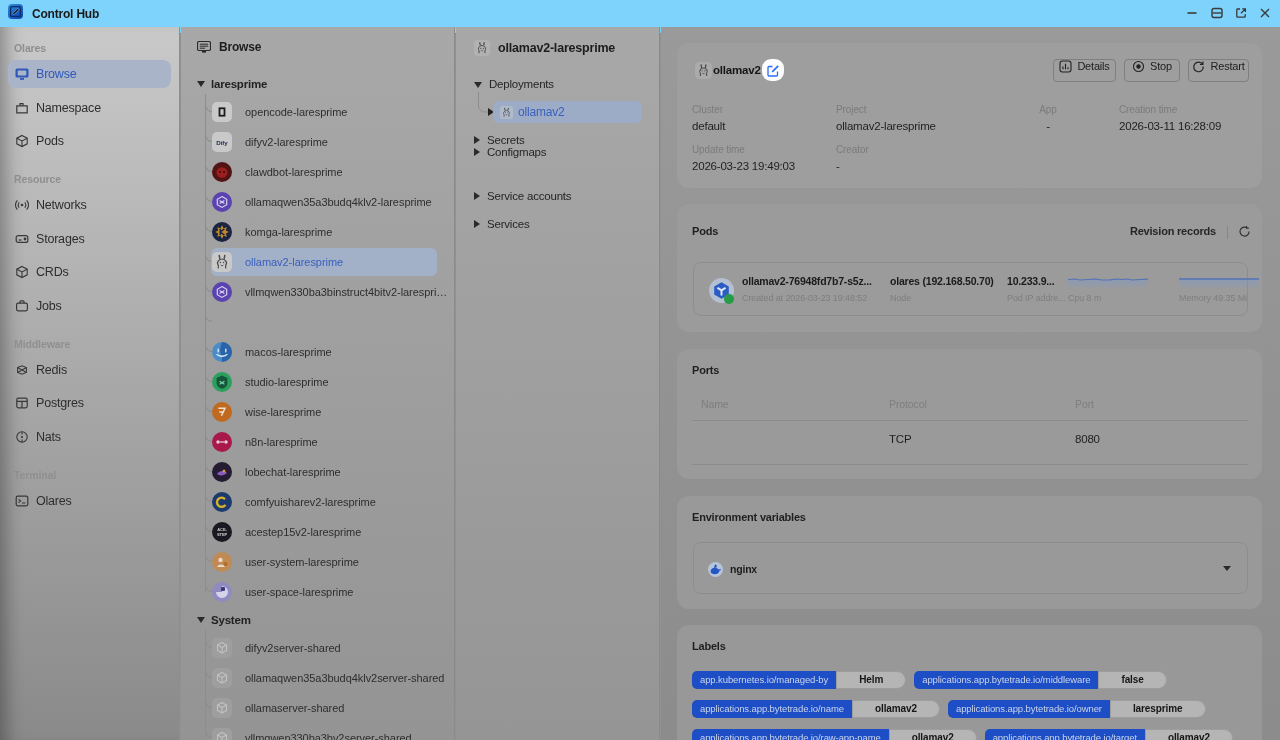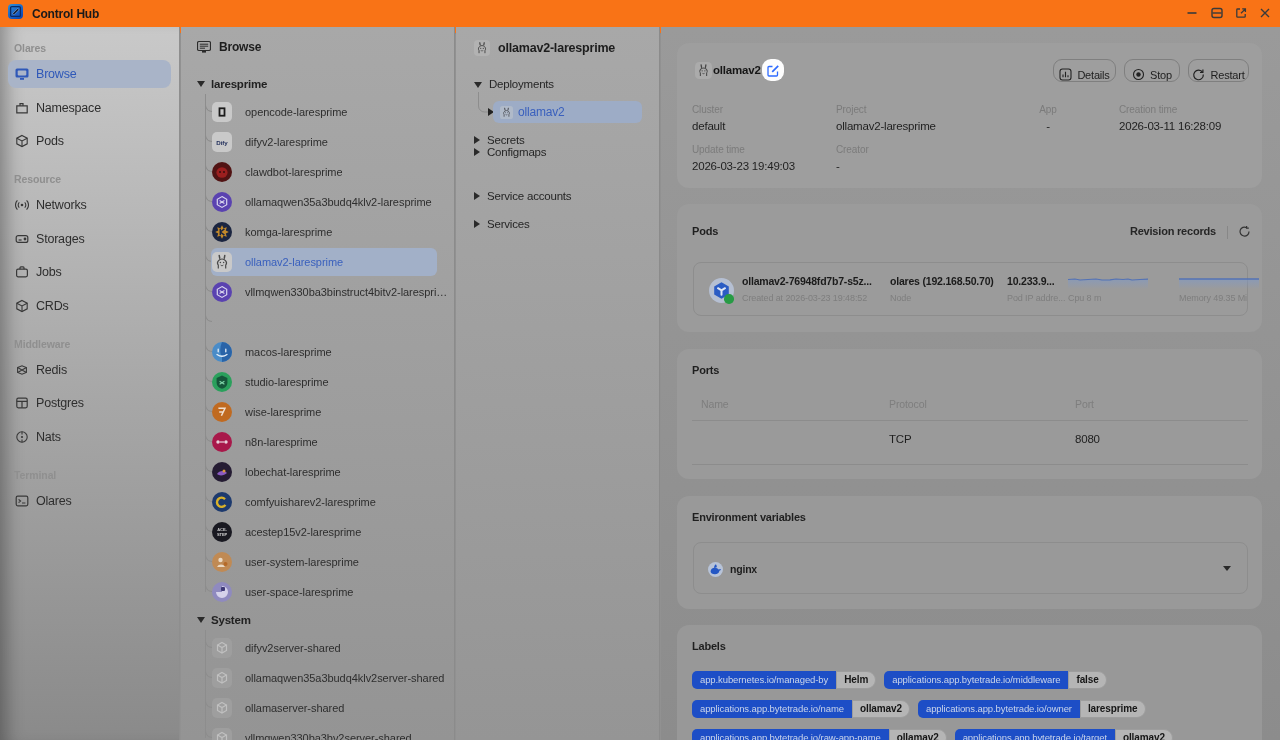--- a/index.html
+++ b/index.html
@@ -1,18 +1,18 @@
 <!DOCTYPE html>
 <html><head>
 <meta charset="utf-8">
 <style>
 * { margin:0; padding:0; box-sizing:border-box; }
 html,body { width:1280px; height:740px; overflow:hidden; font-family:"Liberation Sans", sans-serif; }
 body { background:#919191; position:relative; }
-.topbar { position:absolute; left:0; top:0; width:1280px; height:34px; background:#f97316; border-bottom:1px solid #8a8a8a; }
+.topbar { position:absolute; left:0; top:0; width:1280px; height:34px; background:#7dd3fc; border-bottom:1px solid #8a8a8a; }
 .appicon { position:absolute; left:8px; top:4px; width:15px; height:15px; border-radius:4px; background:linear-gradient(145deg,#2f8fd6 0%,#1256c2 70%,#0a41a8 100%); }
 .apptitle { position:absolute; left:32px; top:7px; font-size:12px; font-weight:bold; color:#1a1a1a; letter-spacing:-0.2px; }
 .winbtn { position:absolute; top:6px; width:14px; height:14px; }
 .sidebar { position:absolute; left:0; top:27px; width:180px; height:713px;
   background:linear-gradient(180deg,#c9c9c9 0%, #a8a8a8 50%, #8a8a8a 100%);
   box-shadow:inset 18px 0 18px -12px rgba(0,0,0,0.32);
   border-right:1px solid #8e8e8e; padding-top:11px; }
 .sb-label { height:20px; line-height:20px; margin:14px 0 2px 14px; font-size:10.5px; font-weight:bold; color:#8f8f8f; letter-spacing:-0.1px; }
 .sb-label.first { margin-top:0; }
 .sb-item { height:28px; margin:0 8px 5.5px 8px; border-radius:8px; display:flex; align-items:center; font-size:12.5px; color:#2e2e2e; letter-spacing:-0.2px; }
@@ -47,21 +47,21 @@
 .c3sel .ic { margin-left:7px; }
 .c3car { position:absolute; left:32px; top:80.5px; width:0; height:0; border-top:4.5px solid transparent; border-bottom:4.5px solid transparent; border-left:6px solid #222; }
 .c3sel b { font-size:12px; font-weight:normal; color:#3a60bd; margin-left:5px; letter-spacing:-0.2px; }
 
 .card { position:absolute; left:16px; width:585px; border-radius:12px; }
 .ctitle { position:absolute; left:15px; font-size:11px; font-weight:bold; color:#1f1f1f; letter-spacing:-0.2px; }
 #card1 { top:16px; height:145px; background:#9e9e9e; }
 .t-ic { position:absolute; left:18px; top:19px; }
 .t-name { position:absolute; left:36px; top:20.5px; font-size:11.5px; font-weight:bold; color:#161616; letter-spacing:-0.2px; }
 .editbtn { position:absolute; left:85px; top:16px; width:22px; height:22px; border-radius:9px; background:#fdfdfd; display:flex; align-items:center; justify-content:center; }
-.btn { position:absolute; top:16px; height:23px; border:1px solid #7f7f7f; border-radius:9px; display:flex; align-items:flex-end; justify-content:center; font-size:11px; color:#1e1e1e; letter-spacing:-0.2px; }
+.btn { position:absolute; top:16px; height:23px; border:1px solid #7f7f7f; border-radius:4px; display:flex; align-items:flex-start; justify-content:center; font-size:11px; color:#1e1e1e; letter-spacing:-0.2px; }
 .btn svg { margin-right:5px; }
 .info { position:absolute; left:15px; top:58px; width:560px; display:flex; flex-wrap:wrap; }
 .inf { margin-bottom:6px; }
 .inf .l { font-size:10px; color:#7b7b7b; height:17px; line-height:17px; letter-spacing:-0.1px; }
 .inf .v { font-size:11.5px; color:#1f1f1f; height:17px; line-height:17px; letter-spacing:-0.2px; }
 .w1{width:144px;} .w2{width:141px;} .w3{width:142px;text-align:center;} .w4{width:130px;}
 #card2 { top:177px; height:128px; background:#9b9b9b; }
 #card2 .ctitle { top:21px; }
 .rev { position:absolute; right:46px; top:21px; font-size:11px; font-weight:bold; color:#262626; letter-spacing:-0.2px; }
 .revsep { position:absolute; right:34px; top:22px; width:1px; height:13px; background:#878787; }
@@ -83,21 +83,21 @@
 #card4 .ctitle { top:15px; }
 .envrow { position:absolute; left:16px; top:46px; width:555px; height:52px; border:1px solid #8d8d8d; border-radius:8px; }
 .envic { position:absolute; left:14px; top:18.5px; width:15px; height:15px; border-radius:50%; background:#b7c3d8; overflow:hidden; }
 .envname { position:absolute; left:36px; top:19.5px; font-size:10.5px; font-weight:bold; color:#1d1d1d; letter-spacing:-0.2px; }
 .envcar { position:absolute; right:16px; top:23px; width:0; height:0; border-left:4.5px solid transparent; border-right:4.5px solid transparent; border-top:5.5px solid #2a2a2a; }
 #card5 { top:598px; height:130px; background:#989898; }
 #card5 .ctitle { top:15px; }
 .pillrow { position:absolute; left:15px; display:flex; }
 .pg { display:flex; margin-right:8px; }
 .pk { height:18px; line-height:18px; background:#1d4ec6; color:#c9d4ea; font-size:9.5px; padding:0 8px; border-radius:5px 0 0 5px; letter-spacing:-0.1px; }
-.pv { height:18px; line-height:16px; background:#b5b5b5; color:#161616; font-size:10px; font-weight:bold; padding:0 7px; border:1px solid #9d9d9d; border-radius:0 9px 9px 0; letter-spacing:-0.1px; }
+.pv { height:18px; line-height:16px; background:#b5b5b5; color:#161616; font-size:10px; font-weight:bold; padding:0 22px; border:1px solid #9d9d9d; border-radius:0 9px 9px 0; letter-spacing:-0.1px; }
 svg { display:block; }
 </style>
 </head>
 <body>
 <div class="topbar">
   <div class="appicon">
       <svg viewBox="0 0 15 15" width="15" height="15">
         <rect x="2.6" y="2.6" width="9.8" height="9.8" rx="1.2" fill="none" stroke="#0a2a66" stroke-width="1.3"></rect>
         <path d="M4.6 9.4 L9.6 4.4 L11 5.8 L6 10.8 Z" fill="#15213a" stroke="#bcd" stroke-width="0.4"></path>
       </svg>
@@ -154,32 +154,32 @@
   </div>
   <div class="sb-item">
     <svg viewBox="0 0 14 14" fill="none" stroke="#383838" stroke-width="1.2">
         <rect x="1.2" y="3.6" width="11.6" height="6.8" rx="2"></rect>
         <path d="M3.6 8 H6.6"></path>
         <circle cx="10" cy="7" r="0.8" fill="#383838"></circle>
       </svg>
     <span>Storages</span>
   </div>
   <div class="sb-item">
+    <svg viewBox="0 0 14 14" fill="none" stroke="#383838" stroke-width="1.1">
+        <path d="M7 1.4 L12.2 4.2 V9.8 L7 12.6 L1.8 9.8 V4.2 Z"></path>
+        <path d="M1.8 4.2 L7 7 L12.2 4.2 M7 7 V12.6"></path>
+      </svg>
+    <span>CRDs</span>
+  </div>
+  <div class="sb-item">
     <svg viewBox="0 0 14 14" fill="none" stroke="#383838" stroke-width="1.2">
         <rect x="1.6" y="4.2" width="10.8" height="7.6" rx="1.5"></rect>
         <path d="M5 4.2 V2.8 a0.9 0.9 0 0 1 0.9 -0.9 h2.2 a0.9 0.9 0 0 1 0.9 0.9 V4.2"></path>
       </svg>
     <span>Jobs</span>
-  </div>
-  <div class="sb-item">
-    <svg viewBox="0 0 14 14" fill="none" stroke="#383838" stroke-width="1.1">
-        <path d="M7 1.4 L12.2 4.2 V9.8 L7 12.6 L1.8 9.8 V4.2 Z"></path>
-        <path d="M1.8 4.2 L7 7 L12.2 4.2 M7 7 V12.6"></path>
-      </svg>
-    <span>CRDs</span>
   </div>
   <div class="sb-label">Middleware</div>
   <div class="sb-item">
     <svg viewBox="0 0 14 14" fill="none" stroke="#383838" stroke-width="1.1">
         <path d="M2.6 4.6 L7 2.8 L11.4 4.6 L11.4 9.4 L7 11.2 L2.6 9.4 Z"></path>
         <path d="M2.6 4.6 L11.4 9.4 M11.4 4.6 L2.6 9.4"></path>
       </svg>
     <span>Redis</span>
   </div>
   <div class="sb-item">

